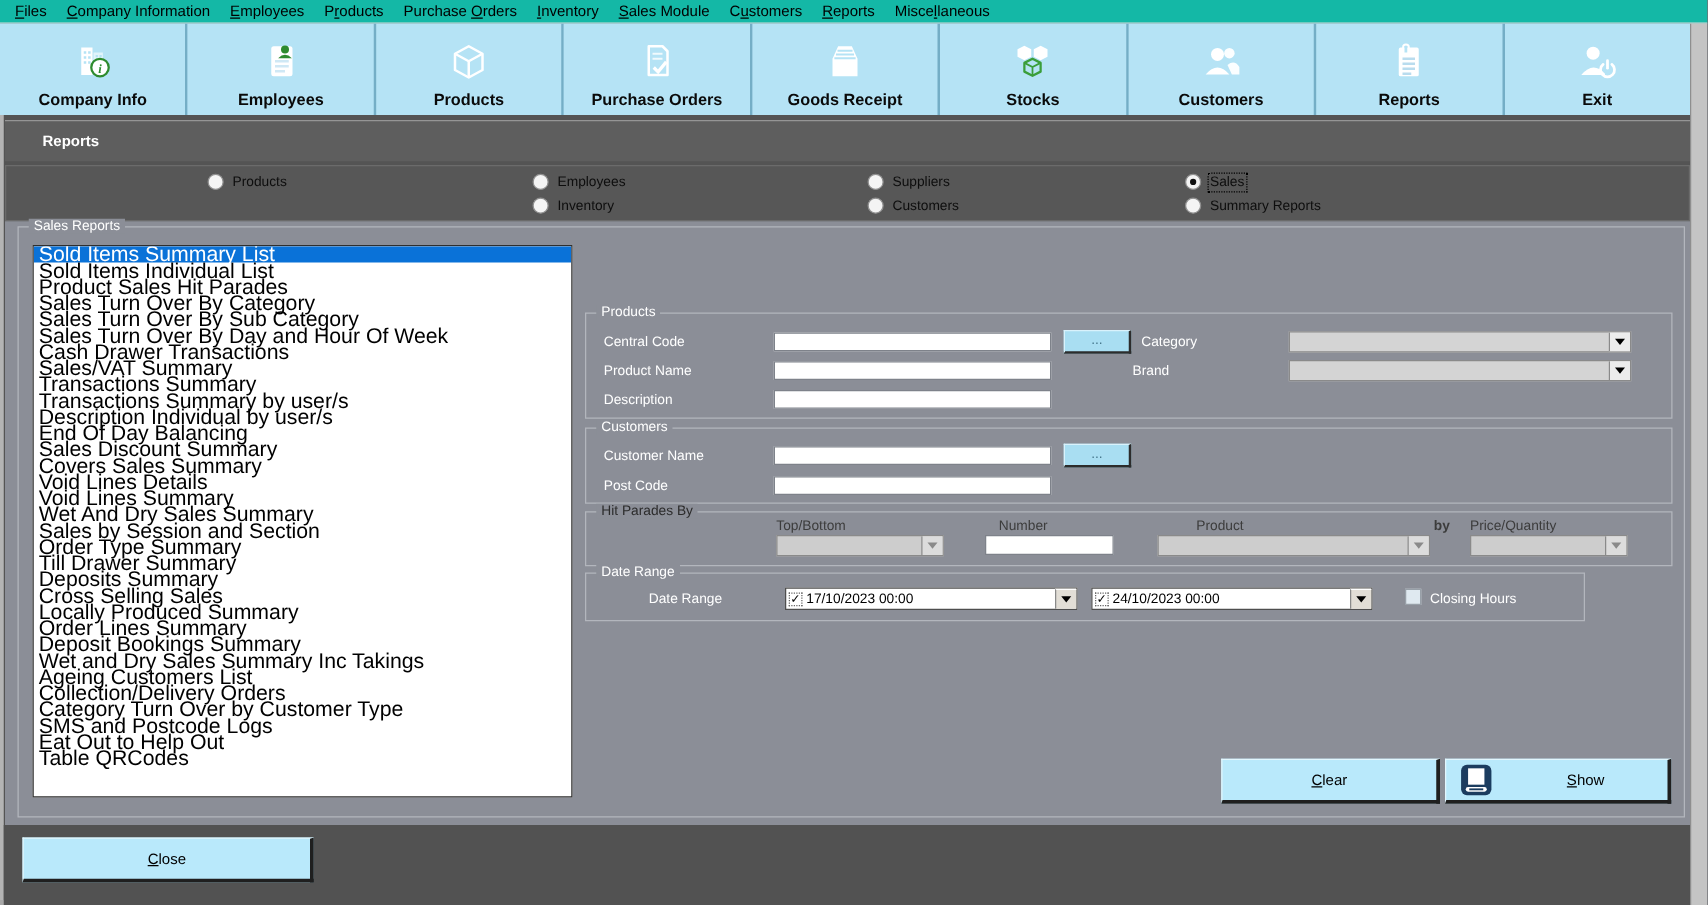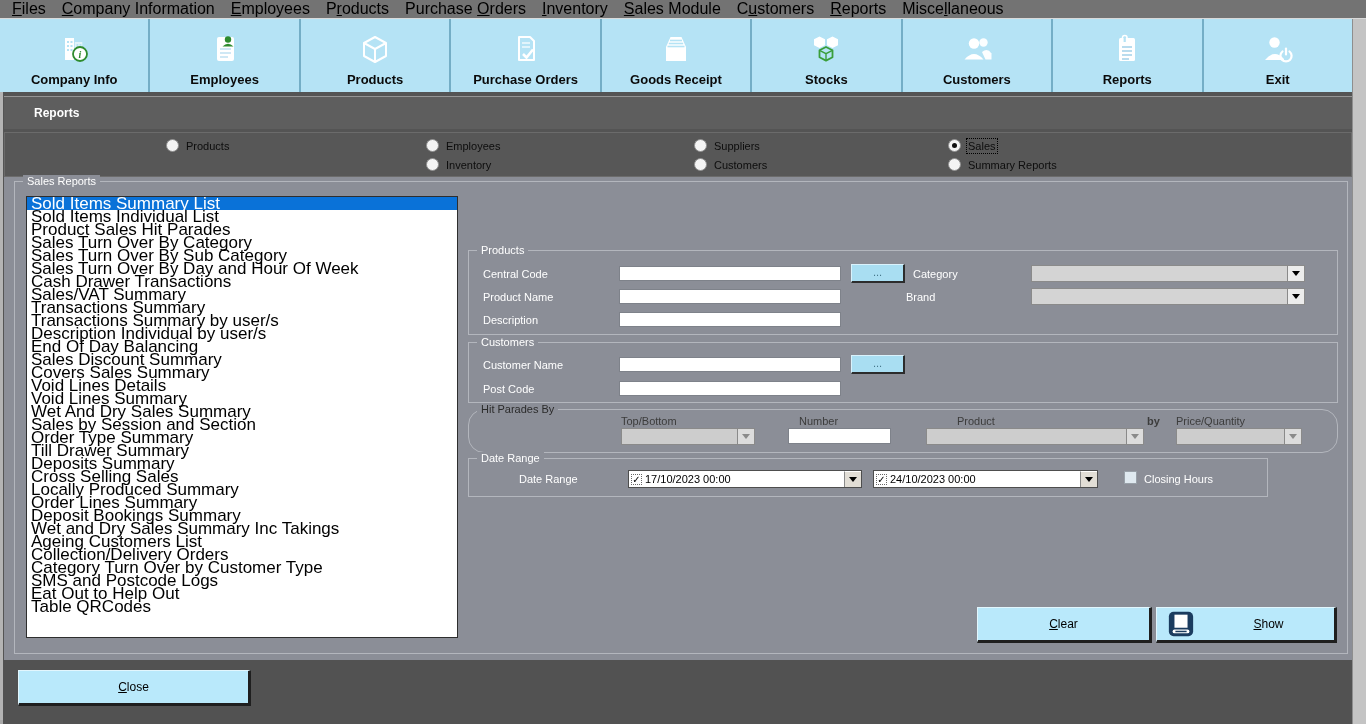--- a/index.html
+++ b/index.html
@@ -6,23 +6,23 @@
   html,body { width:1366px; height:724px; }
   body {
     position:relative; overflow:hidden;
     background:#545454;
     font-family:"Liberation Sans", sans-serif;
     -webkit-font-smoothing:antialiased;
   }
   
   .menubar {
     position:absolute; top:0; left:0; width:1366px; height:19px;
-    background:#737373; border-bottom:1px solid #d9d9d9;
+    background:#14b8a6; border-bottom:1px solid #d9d9d9;
     display:flex; align-items:center; padding-left:4px;
-    font-size:16px; color:#000;
+    font-size:12px; color:#000;
   }
   .menu-item { padding:1px 8px 2px 8px; white-space:nowrap; cursor:default; }
   .menu-item u { text-decoration:underline; }
   
   .toolbar {
     position:absolute; top:19px; left:0; width:1352px; height:73px;
     display:flex; background:#74aec6;
   }
   .tool-btn {
     flex:1 1 0; background:#b5e3f5;
@@ -410,21 +410,21 @@
     <span class="group-label">Customers</span>
 
     <span class="field-label" style="left:14px; top:16px;">Customer Name</span>
     <input class="tbox" style="left: 150px; top: 14px; width: 222px;" value="">
     <div class="browse-btn" style="left:382px; top:12px; width:54px;">...</div>
 
     <span class="field-label" style="left:14px; top:40px;">Post Code</span>
     <input class="tbox" style="left: 150px; top: 38px; width: 222px;" value="">
   </div>
 
-  <div class="group" style="left:464px; top:232px; width:870px; height:44px;border-radius:16px;">
+  <div class="group" style="left:464px; top:232px; width:870px; height:44px;">
     <span class="group-label dark">Hit Parades By</span>
 
     <span class="field-label dim" style="left:152px; top:5px;">Top/Bottom</span>
     <div class="combo disabled" style="left:152px; top:18px; width:134px;">
       <div class="combo-value"></div>
       <div class="combo-btn">
           <span class="tri"></span>
         </div>
     </div>
 

